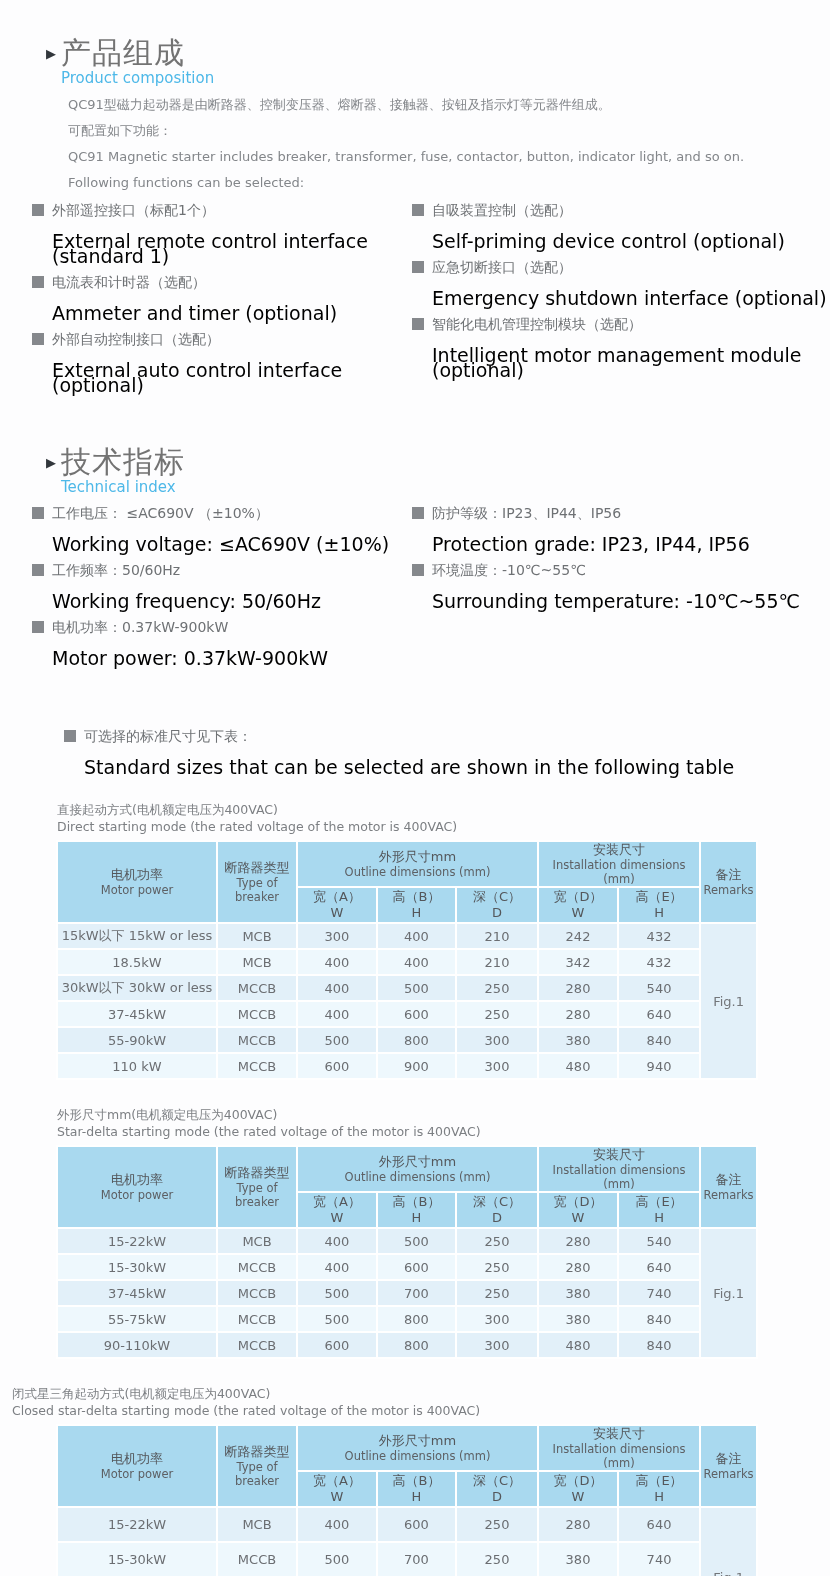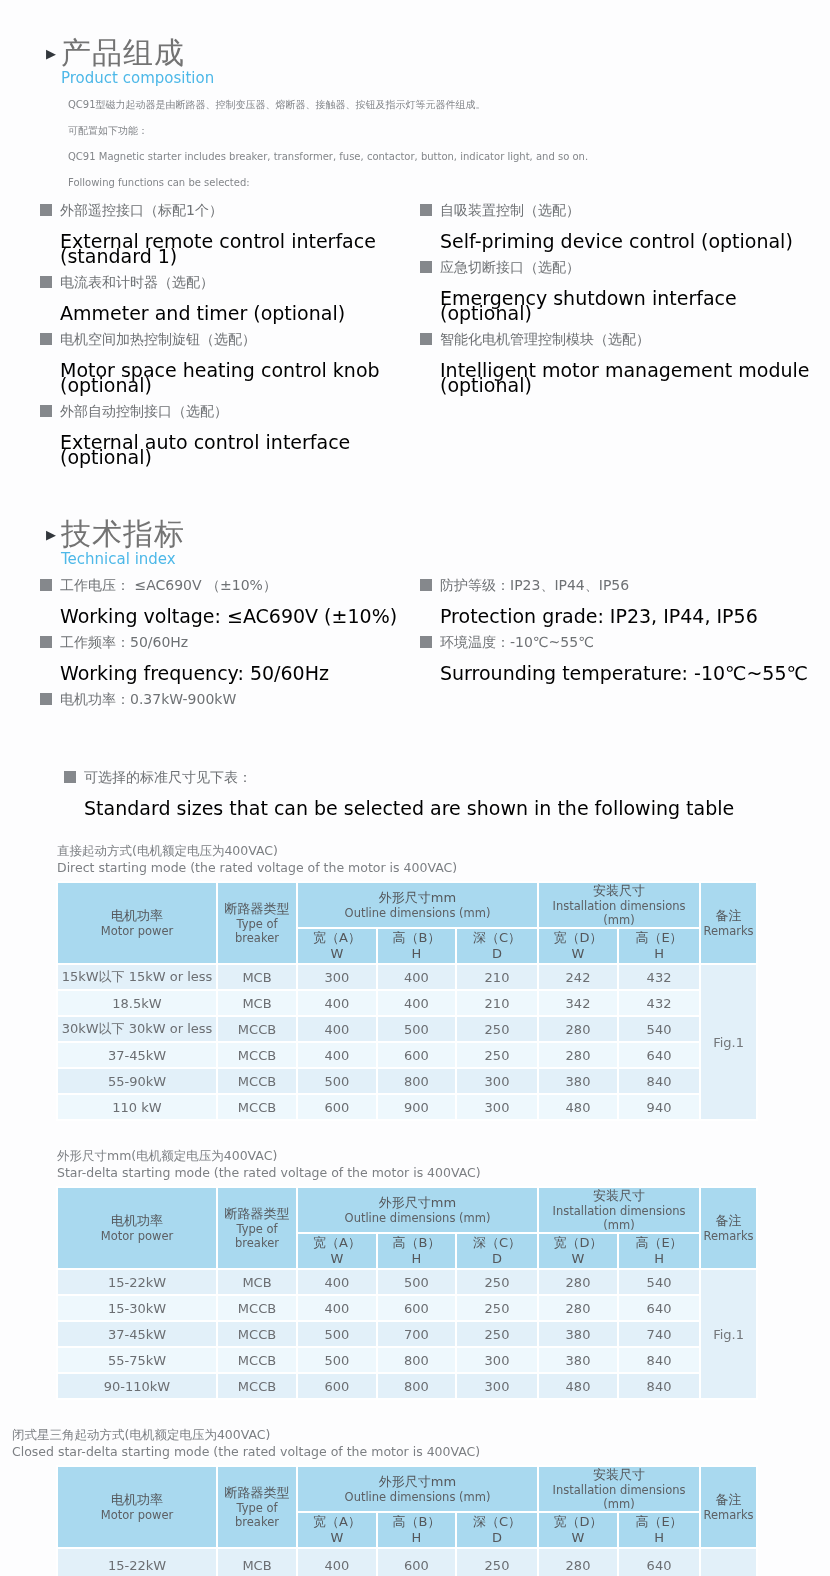--- a/index.html
+++ b/index.html
@@ -12,24 +12,24 @@
   .page{padding-top:38px;}
 
   
   .sec-header{display:flex;align-items:flex-start;padding-left:46px;margin-bottom:8px;}
   .tri{color:#32373c;font-size:13px;line-height:13px;margin:9px 5px 0 0;}
   .sec-title{font-size:30px;line-height:30px;color:#737373;letter-spacing:1px;}
   .sec-sub{font-size:15px;line-height:19px;color:#4db8e8;margin-top:1px;}
 
   
   .paras{padding-left:68px;margin-top:10px;}
-  .paras p{margin:0 0 12px;font-size:10px;line-height:14px;color:#83868a;}
+  .paras p{margin:0 0 12px;font-size:13px;line-height:14px;color:#83868a;}
 
   
-  .two-col{display:flex;padding-left:40px;}
+  .two-col{display:flex;padding-left:32px;}
   .col-l{width:380px;flex:none;}
   .col-r{flex:1;}
   .feat{margin-bottom:10px;}
   .feat-cn{font-size:14px;line-height:16px;color:#6e7174;}
   .sq{display:inline-block;width:12px;height:12px;background:#85888c;margin-right:8px;vertical-align:-1px;}
   .feat-en{font-size:19px;line-height:15px;color:#000000;margin:16px 0 0 20px;}
 
   .tech-gap{margin-top:44px;}
   .note{padding-left:64px;margin-top:52px;}
 
@@ -75,24 +75,20 @@
       <div class="col-l">
         <div class="feat">
           <div class="feat-cn"><span class="sq"></span><span>外部遥控接口（标配1个）</span></div>
           <div class="feat-en">External remote control interface (standard 1)</div>
         </div>
         <div class="feat">
           <div class="feat-cn"><span class="sq"></span><span>电流表和计时器（选配）</span></div>
           <div class="feat-en">Ammeter and timer (optional)</div>
         </div>
         <div class="feat">
-          <div class="feat-cn"><span class="sq"></span><span>电机空间加热控制旋钮（选配）</span></div>
-          <div class="feat-en">Motor space heating control knob (optional)</div>
-        </div>
-        <div class="feat">
           <div class="feat-cn"><span class="sq"></span><span>外部自动控制接口（选配）</span></div>
           <div class="feat-en">External auto control interface (optional)</div>
         </div>
       </div>
       <div class="col-r">
         <div class="feat">
           <div class="feat-cn"><span class="sq"></span><span>自吸装置控制（选配）</span></div>
           <div class="feat-en">Self-priming device control (optional)</div>
         </div>
         <div class="feat">
@@ -121,20 +117,21 @@
         <div class="feat">
           <div class="feat-cn"><span class="sq"></span><span>工作电压： ≤AC690V （±10%）</span></div>
           <div class="feat-en">Working voltage: ≤AC690V (±10%)</div>
         </div>
         <div class="feat">
           <div class="feat-cn"><span class="sq"></span><span>工作频率：50/60Hz</span></div>
           <div class="feat-en">Working frequency: 50/60Hz</div>
         </div>
         <div class="feat">
           <div class="feat-cn"><span class="sq"></span><span>电机功率：0.37kW-900kW</span></div>
+          <div class="feat-en">Motor power: 0.37kW-900kW</div>
         </div>
       </div>
       <div class="col-r">
         <div class="feat">
           <div class="feat-cn"><span class="sq"></span><span>防护等级：IP23、IP44、IP56</span></div>
           <div class="feat-en">Protection grade: IP23, IP44, IP56</div>
         </div>
         <div class="feat">
           <div class="feat-cn"><span class="sq"></span><span>环境温度：-10℃~55℃</span></div>
           <div class="feat-en">Surrounding temperature: -10℃~55℃</div>

